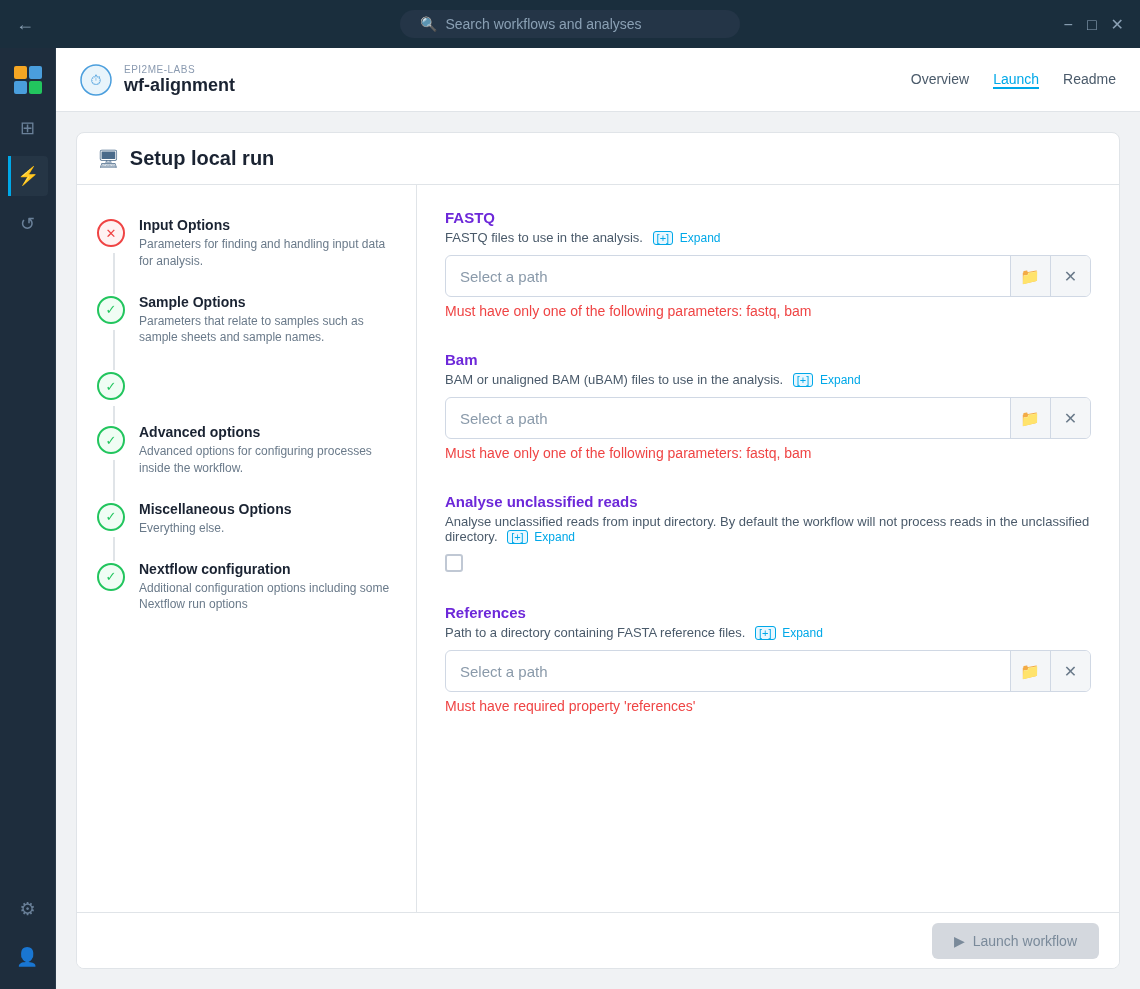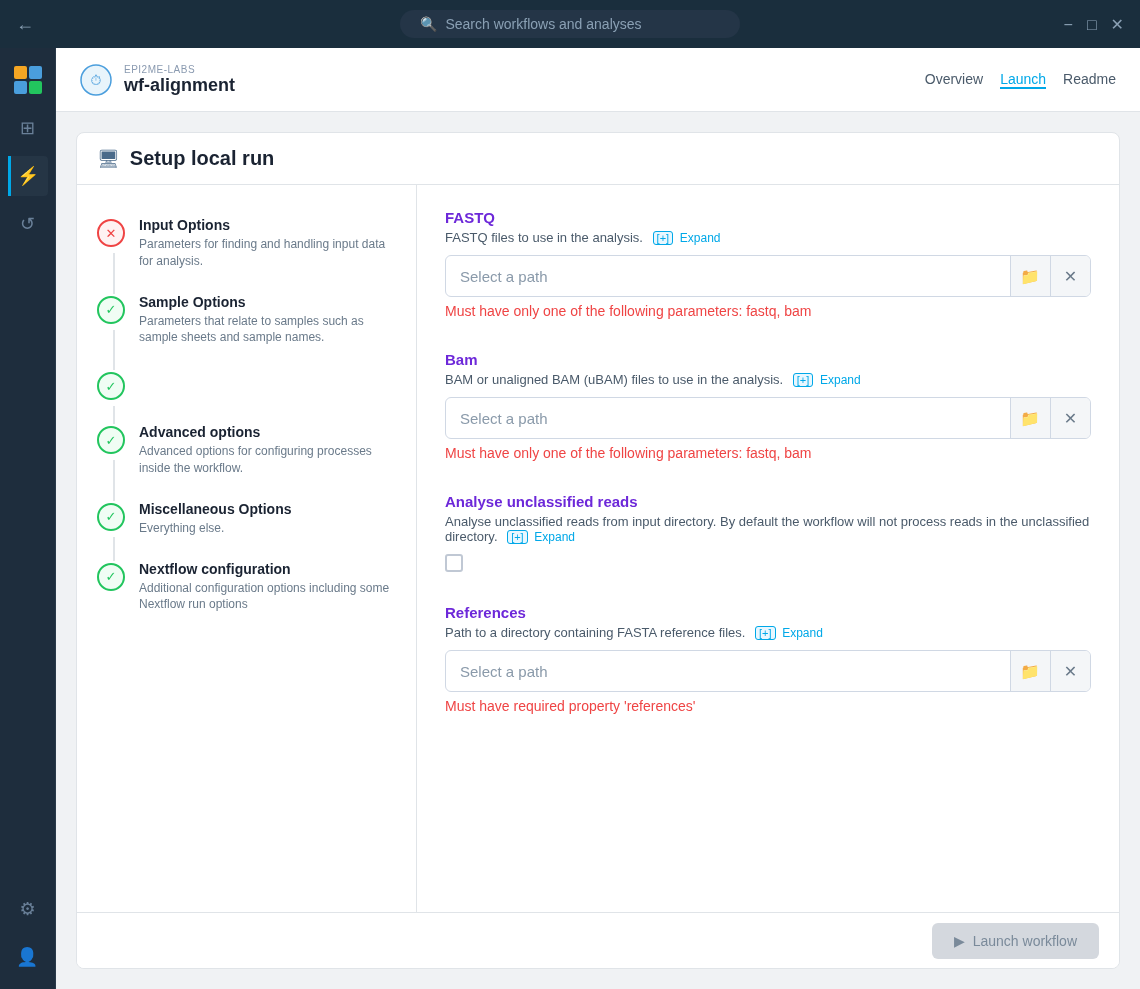--- a/index.html
+++ b/index.html
@@ -121,21 +121,21 @@
       text-transform: uppercase;
       letter-spacing: 0.5px;
     }
     .app-title {
       font-size: 18px;
       font-weight: 600;
       color: #1a2332;
     }
     .app-nav {
       display: flex;
-      gap: 17px;
+      gap: 24px;
       margin-left: 12px;
     }
     .app-nav a {
       text-decoration: none;
       color: #4a5a6a;
       font-size: 14px;
       font-weight: 500;
     }
     .app-nav a.active {
       color: #00a8e8;

